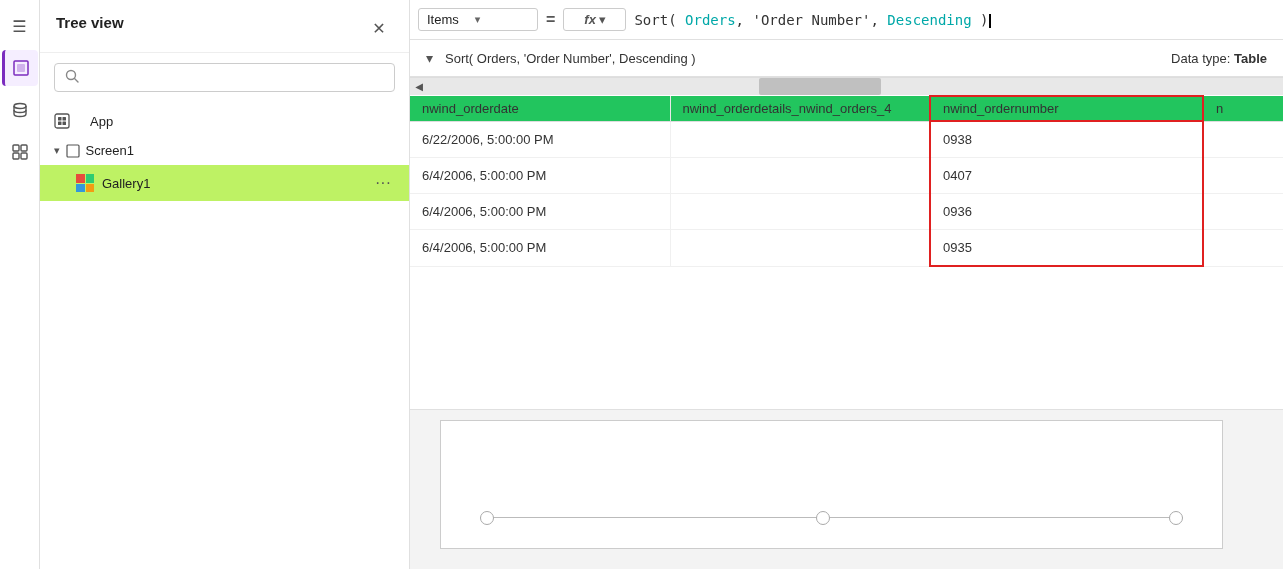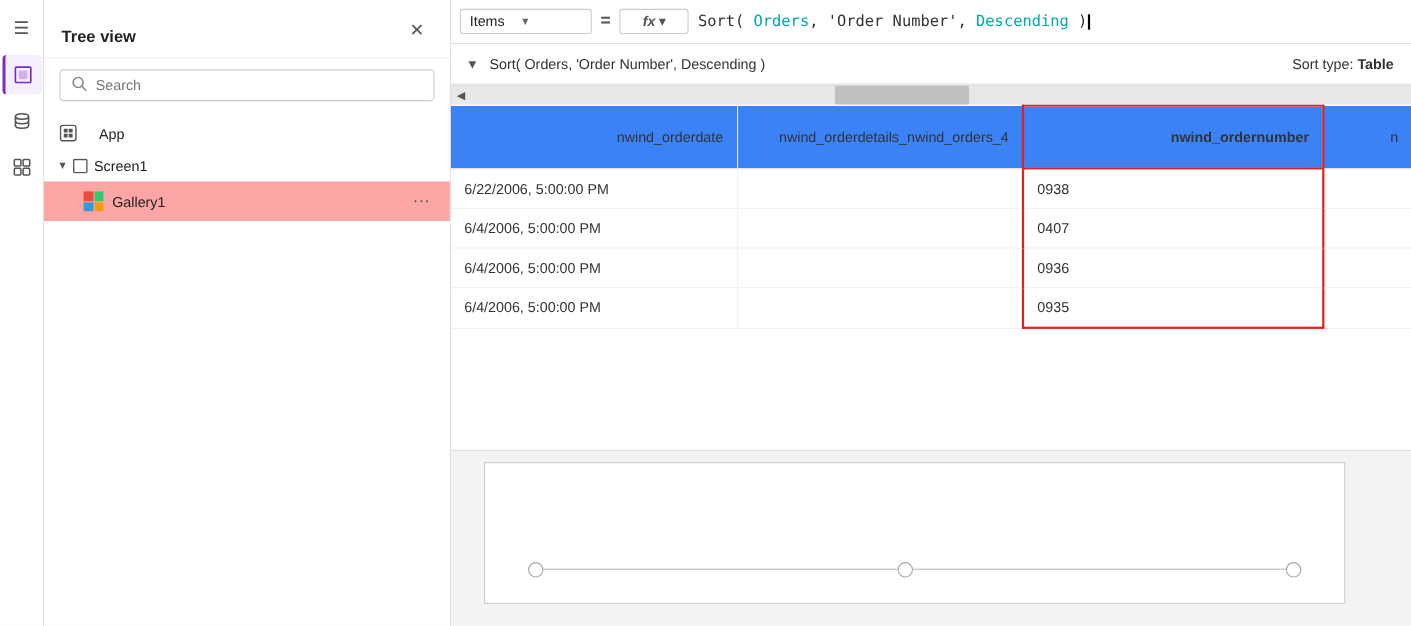--- a/index.html
+++ b/index.html
@@ -47,21 +47,21 @@
     .tree-panel {
       width: 370px;
       background: #fff;
       border-right: 1px solid #e0e0e0;
       display: flex;
       flex-direction: column;
     }
 
     .tree-header {
       display: flex;
-      align-items: flex-end;
+      align-items: flex-start;
       justify-content: space-between;
       padding: 14px 16px 10px 16px;
       border-bottom: 1px solid #eee;
     }
     .tree-title {
       font-size: 15px;
       font-weight: 600;
       color: #222;
     }
     .tree-close-btn {
@@ -117,21 +117,21 @@
       cursor: pointer;
       color: #222;
     }
     .tree-item-gallery {
       display: flex;
       align-items: center;
       padding: 7px 14px 7px 36px;
       gap: 8px;
       cursor: pointer;
       color: #222;
-      background: #fca5a5;
+      background: #bef264;
     }
     .gallery-icon {
       width: 18px;
       height: 18px;
       display: grid;
       grid-template-columns: 1fr 1fr;
       grid-template-rows: 1fr 1fr;
       gap: 1px;
     }
     .gallery-icon span:nth-child(1) { background: #e74c3c; }
@@ -234,25 +234,25 @@
       overflow: auto;
       position: relative;
     }
 
     .data-table {
       width: 100%;
       border-collapse: collapse;
       table-layout: fixed;
     }
     .data-table th {
-      background: #3b82f6;
+      background: #22c55e;
       border-bottom: 1px solid #ddd;
       border-right: 1px solid #e8e8e8;
-      padding: 20px 12px;
-      text-align: right;
+      padding: 4px 12px;
+      text-align: left;
       font-weight: 500;
       font-size: 13px;
       color: #333;
       white-space: nowrap;
       overflow: hidden;
       text-overflow: ellipsis;
     }
     .data-table td {
       border-bottom: 1px solid #f0f0f0;
       border-right: 1px solid #f0f0f0;
@@ -264,21 +264,20 @@
       border-right: none;
     }
 
     .col-orderdate { width: 260px; }
     .col-orderdetails { width: 260px; }
     .col-extra { width: 80px; }
 
     th.col-ordernumber-header {
       border: 2px solid #e02020 !important;
       border-bottom: 2px solid #e02020 !important;
-      font-weight: bold;
     }
     td.col-ordernumber-cell {
       border-left: 2px solid #e02020 !important;
       border-right: 2px solid #e02020 !important;
     }
     td.col-ordernumber-cell.last-row {
       border-bottom: 2px solid #e02020 !important;
     }
 
     
@@ -364,21 +363,20 @@
     <div class="tree-close-btn">✕</div>
   </div>
 
   <div class="tree-search">
     <span class="search-icon-svg">
       <svg width="14" height="14" viewBox="0 0 14 14" fill="none">
         <circle cx="6" cy="6" r="4.5" stroke="#888" stroke-width="1.4"></circle>
         <line x1="9.5" y1="9.5" x2="13" y2="13" stroke="#888" stroke-width="1.4" stroke-linecap="round"></line>
       </svg>
     </span>
-    <input type="text" placeholder="Search" style="">
   </div>
 
   <div class="tree-items">
 
     <div class="tree-item-app">
       <svg width="16" height="16" viewBox="0 0 16 16" fill="none">
         <rect x="1" y="1" width="14" height="14" rx="2" stroke="#555" stroke-width="1.3" fill="none"></rect>
         <rect x="4" y="4" width="3.5" height="3.5" fill="#555" rx="0.5"></rect>
         <rect x="8.5" y="4" width="3.5" height="3.5" fill="#555" rx="0.5"></rect>
         <rect x="4" y="8.5" width="3.5" height="3.5" fill="#555" rx="0.5"></rect>
@@ -424,21 +422,21 @@
       <span class="formula-plain">Sort</span><span class="formula-plain">(</span><span style="color:#00a8a8;"> Orders</span><span class="formula-plain">, </span><span class="formula-plain">'Order Number'</span><span class="formula-plain">, </span><span style="color:#00a8a8;">Descending </span><span class="formula-plain">)</span><span style="border-left:2px solid #000; display:inline-block; height:14px; vertical-align:middle;"></span>
     </div>
   </div>
 
   <div class="data-preview">
 
     <div class="preview-header">
       <span class="preview-collapse-btn">▾</span>
       <span class="preview-formula-text">Sort( Orders, 'Order Number', Descending )</span>
       <span class="preview-datatype">
-        <span>Sort type:</span>
+        <span>Data type:</span>
         <strong>Table</strong>
       </span>
     </div>
 
     <div class="table-container">
 
       <div class="scroll-track">
         <div class="scroll-left-arrow">◀</div>
         <div class="scroll-thumb"></div>
       </div>

